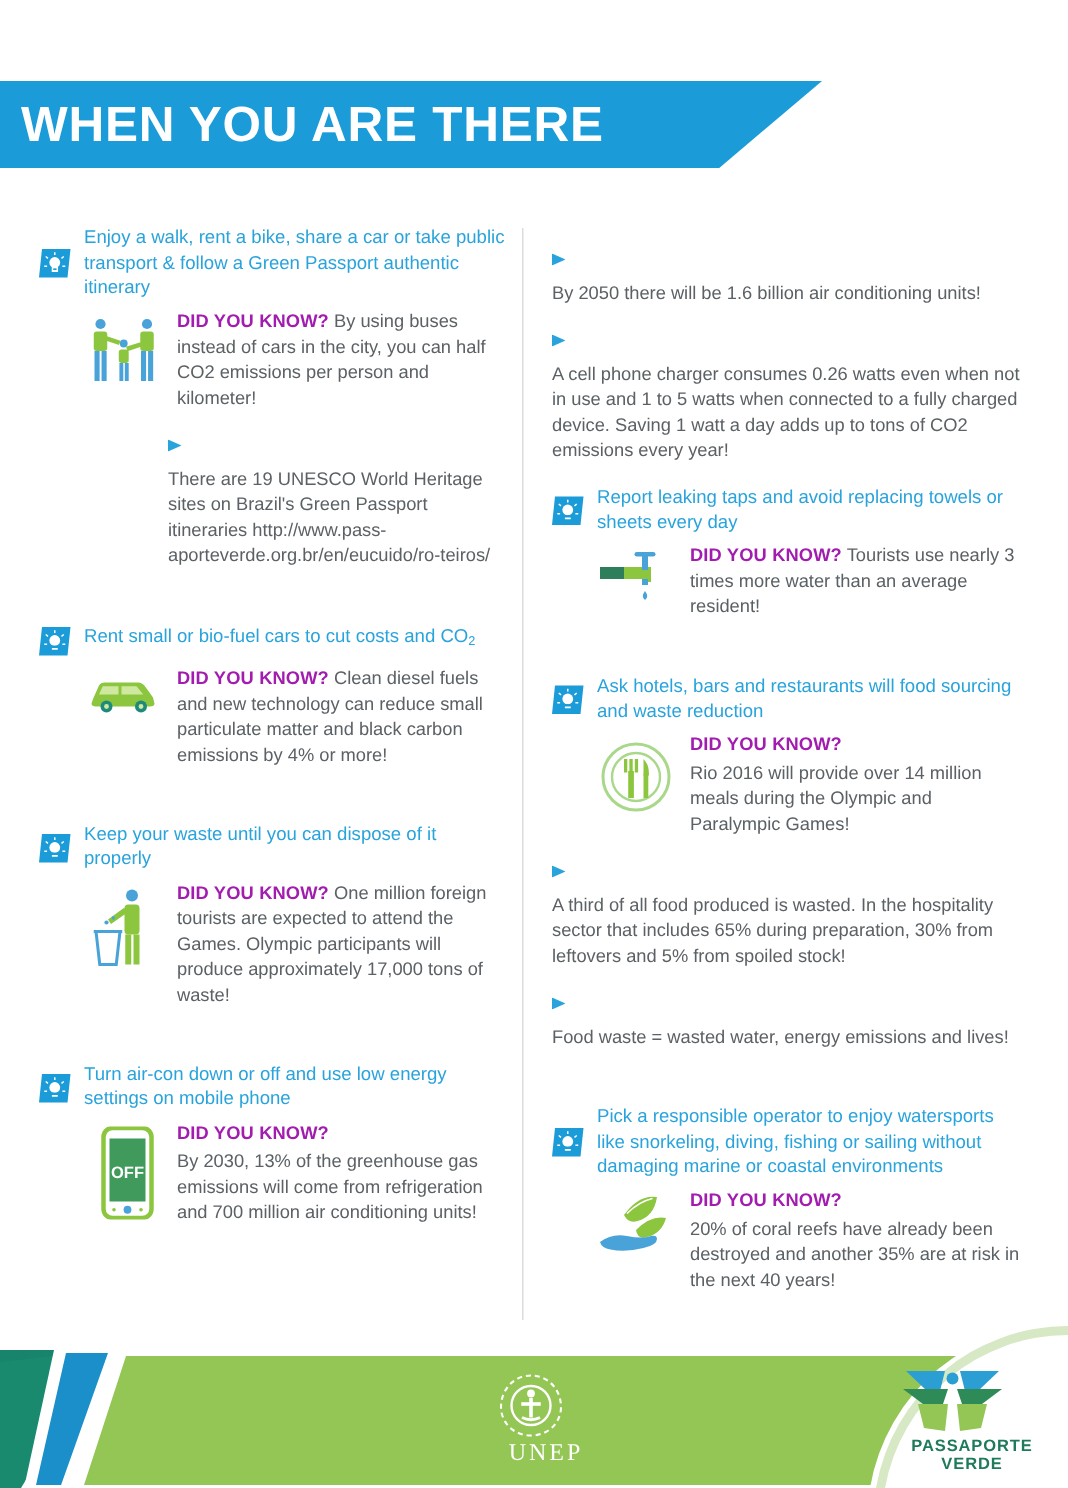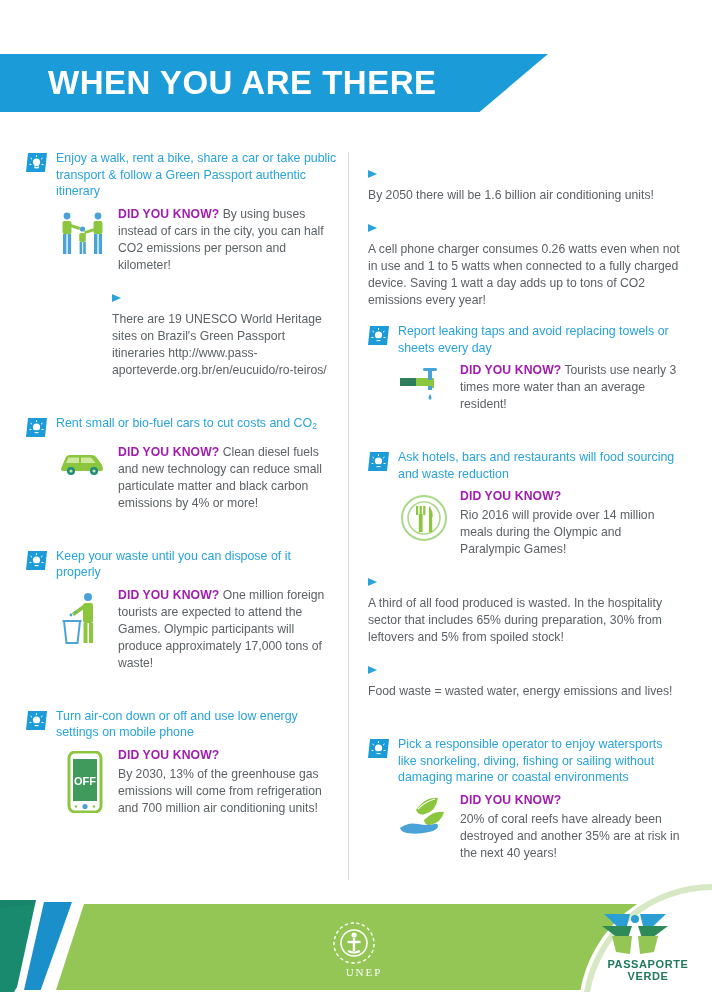--- a/index.html
+++ b/index.html
@@ -30,21 +30,21 @@
     background: #1b9cd8;
     clip-path: polygon(0 0, 100% 0, 87.5% 100%, 0 100%);
     display: flex;
     align-items: center;
   }
   .banner-title {
     color: #ffffff;
     font-size: 33px;
     font-weight: bold;
     letter-spacing: 0.5px;
-    padding-left: 48px;
+    padding-left: 14px;
     font-family: "Liberation Sans", sans-serif;
     white-space: nowrap;
   }
 
   
   .content {
     position: absolute;
     top: 150px;
     left: 0;
     width: 712px;
@@ -64,21 +64,21 @@
     width: 1px;
     height: 728px;
     background: #d8dde0;
   }
 
   
   .tip { position: relative; margin-bottom: 14px; }
 
   .tip-head {
     display: flex;
-    align-items: flex-start;
+    align-items: center;
     gap: 8px;
   }
 
   .bulb-badge {
     flex: 0 0 auto;
     width: 22px;
     height: 21px;
     margin-top: 2px;
     position: relative;
   }
@@ -158,21 +158,21 @@
 
   .unep-wrap {
     position: absolute;
     left: 332px;
     bottom: 14px;
     width: 64px;
     text-align: center;
   }
   .unep-text {
     color: #ffffff;
-    font-size: 11px;
+    font-size: 16px;
     letter-spacing: 2px;
     font-family: "Liberation Serif", serif;
     margin-top: 0;
   }
 
   .pv-wrap {
     position: absolute;
     right: 16px;
     bottom: 10px;
     width: 96px;

